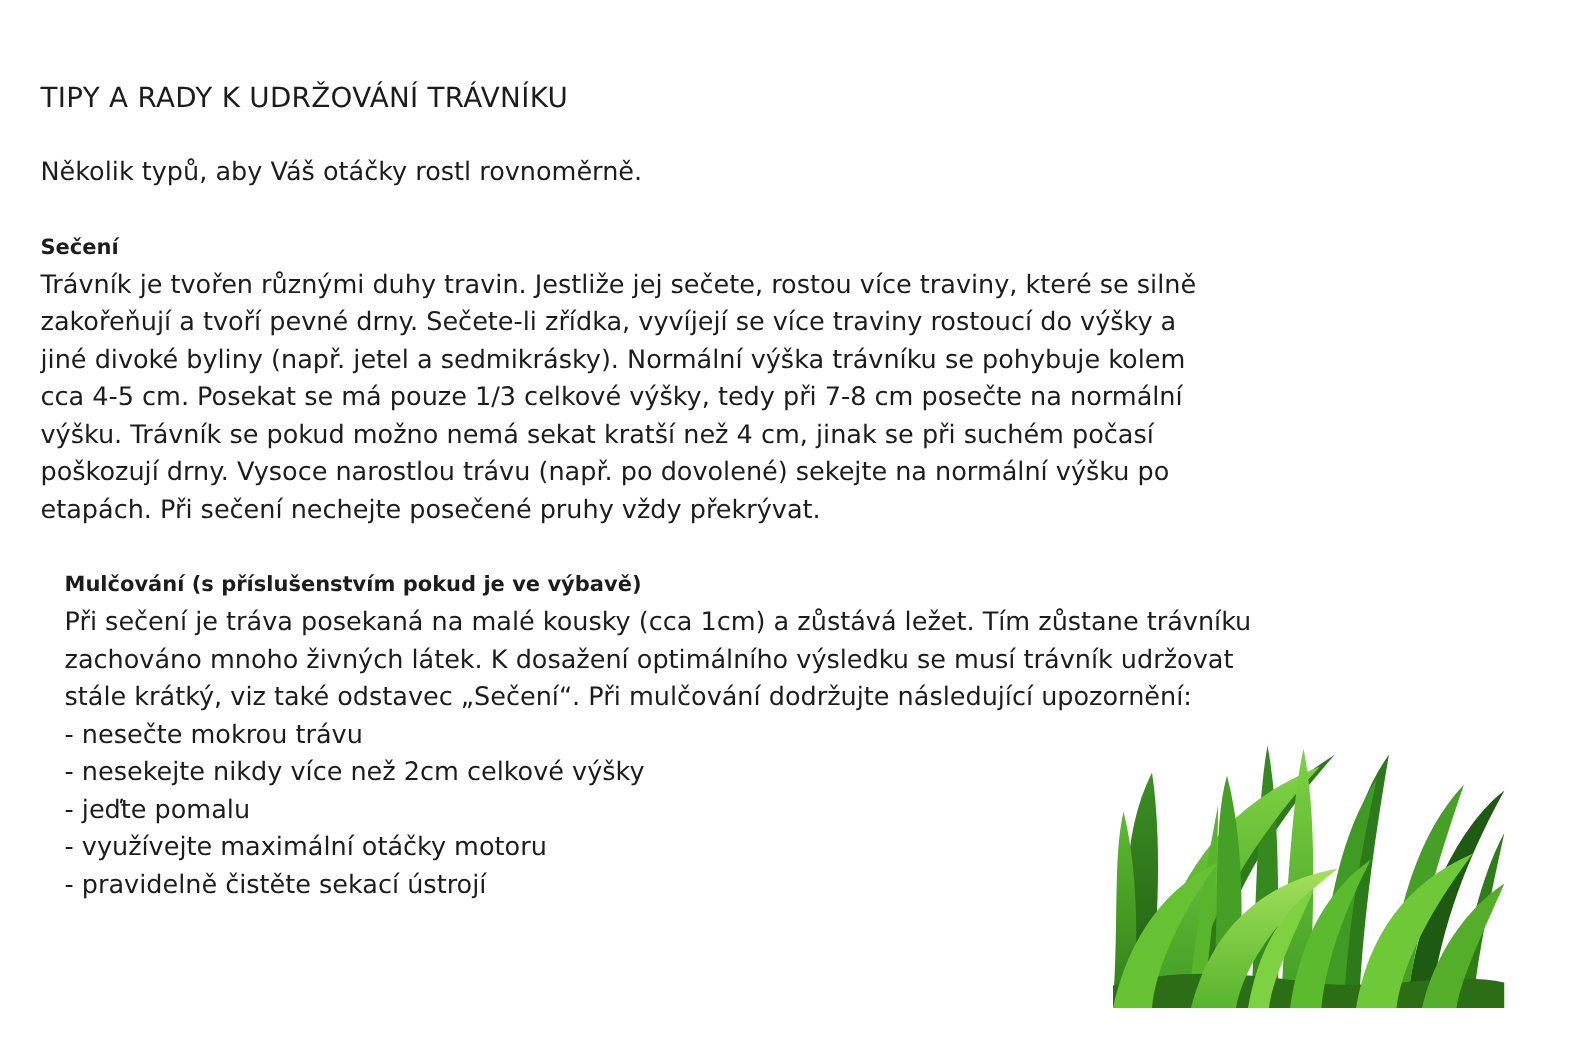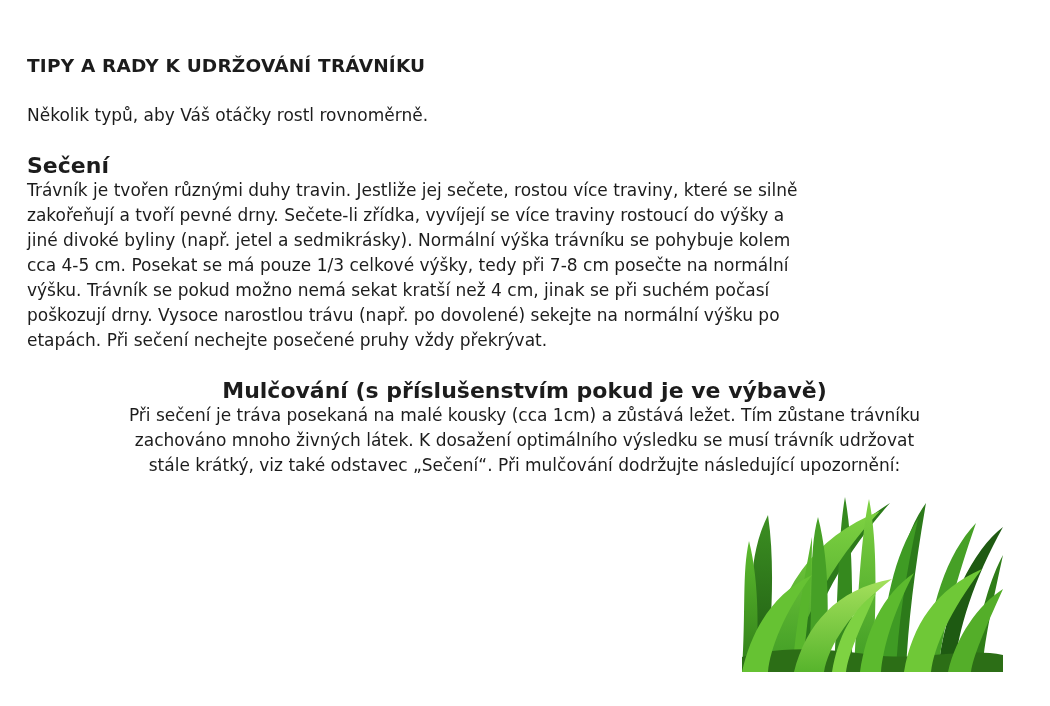--- a/index.html
+++ b/index.html
@@ -8,28 +8,28 @@
     position: relative; overflow: hidden;
     font-family: "DejaVu Sans", "Liberation Sans", sans-serif;
     color: #1c1c1c;
     -webkit-font-smoothing: antialiased;
   }
   .doc {
     position: absolute; left: 27px; top: 53px; width: 995px;
     font-size: 17px; line-height: 25px;
   }
   .title {
-    font-size: 18.5px; font-weight: bold;
+    font-size: 18.5px; font-weight: normal;
     margin: 0 0 25px 0; line-height: 25px; letter-spacing: 0.2px;
   }
   .intro { margin: 0 0 25px 0; }
-  .sec-heading { font-size: 22px; font-weight: bold; margin: 0; line-height: 25px; }
+  .sec-heading { font-size: 14px; font-weight: bold; margin: 0; line-height: 25px; }
   .lines { white-space: pre-line; }
   .section { margin: 0 0 25px 0; }
-  .section.last { margin: 16px; text-align: center; }
+  .section.last { margin: 16px; }
   .grass {
     position: absolute; left: 742px; top: 497px;
     width: 261px; height: 175px;
   }
 </style>
 </head>
 <body>
 
 <div class="doc">
 
@@ -46,20 +46,25 @@
 výšku. Trávník se pokud možno nemá sekat kratší než 4 cm, jinak se při suchém počasí
 poškozují drny. Vysoce narostlou trávu (např. po dovolené) sekejte na normální výšku po
 etapách. Při sečení nechejte posečené pruhy vždy překrývat.</div>
   </div>
 
   <div class="section last">
     <h2 class="sec-heading">Mulčování (s příslušenstvím pokud je ve výbavě)</h2>
     <div class="lines">Při sečení je tráva posekaná na malé kousky (cca 1cm) a zůstává ležet. Tím zůstane trávníku
 zachováno mnoho živných látek. K dosažení optimálního výsledku se musí trávník udržovat
 stále krátký, viz také odstavec „Sečení“. Při mulčování dodržujte následující upozornění:</div>
+    <div class="lines">- nesečte mokrou trávu
+- nesekejte nikdy více než 2cm celkové výšky
+- jeďte pomalu
+- využívejte maximální otáčky motoru
+- pravidelně čistěte sekací ústrojí</div>
   </div>
 
 </div>
 
 <svg class="grass" viewBox="0 0 261 175" xmlns="http://www.w3.org/2000/svg" preserveAspectRatio="none">
   <defs>
     <linearGradient id="gA" x1="0" y1="1" x2="0" y2="0">
       <stop offset="0" stop-color="#2f7d18"></stop>
         <stop offset="1" stop-color="#5dbb2e"></stop>
     </linearGradient>

